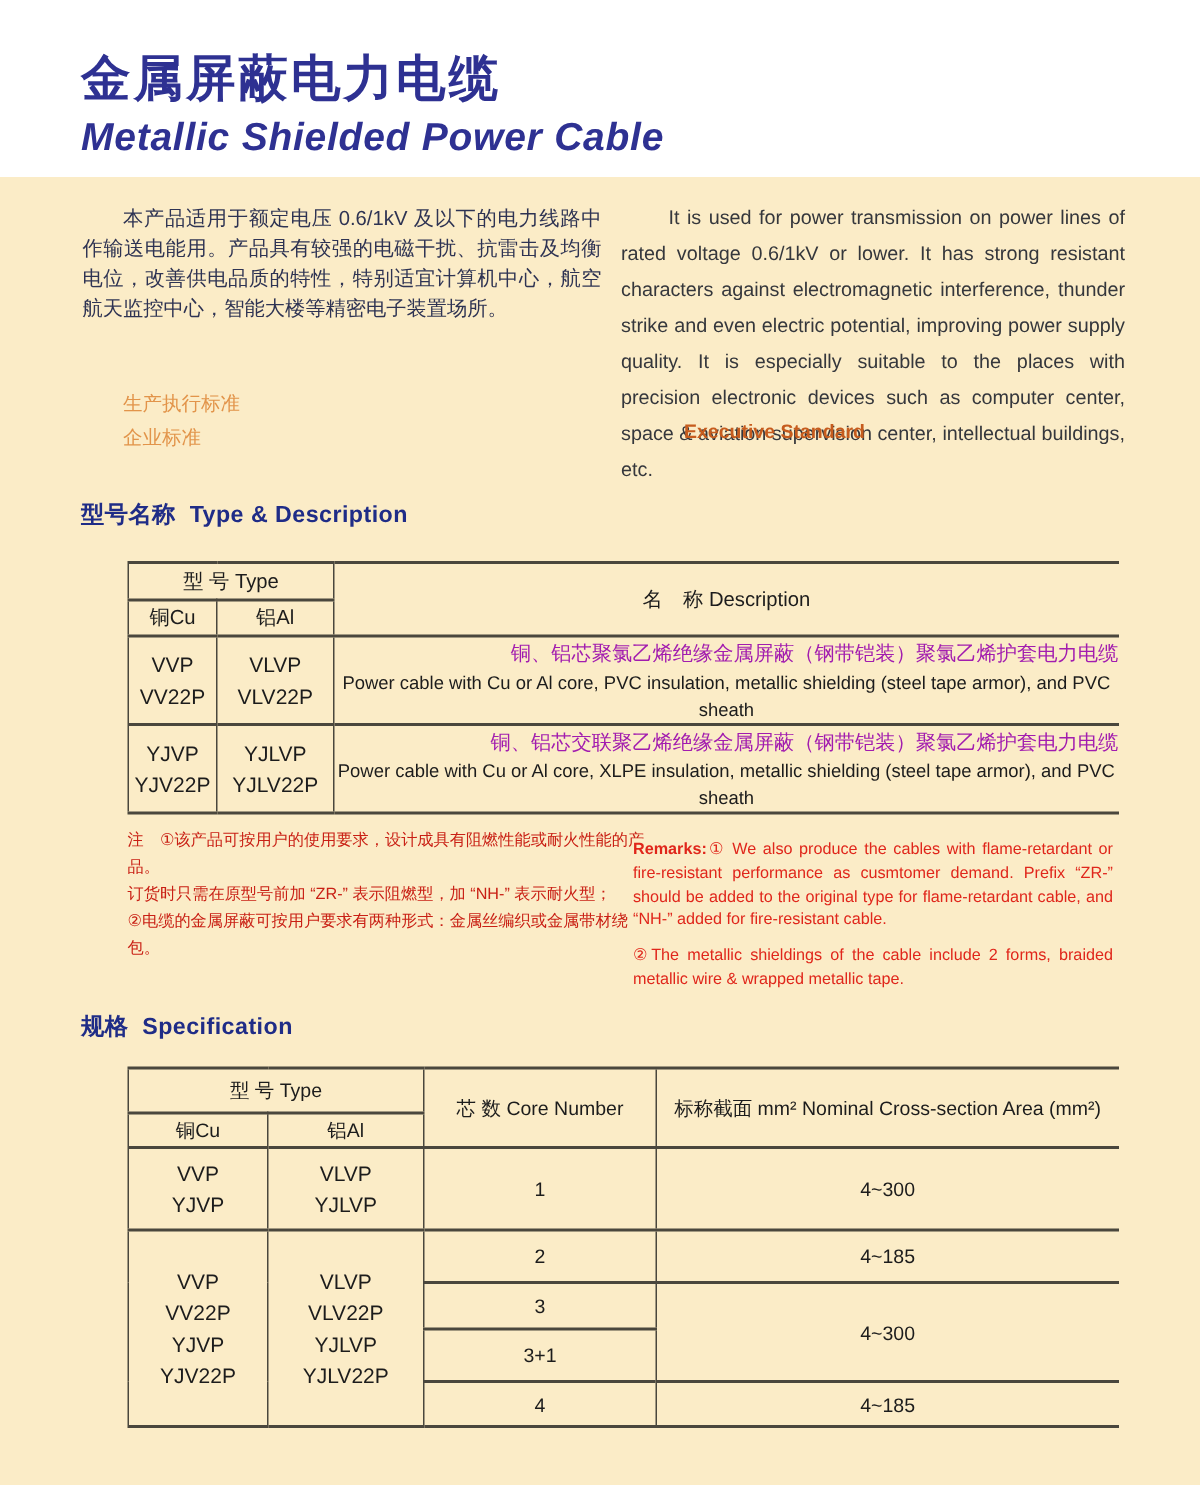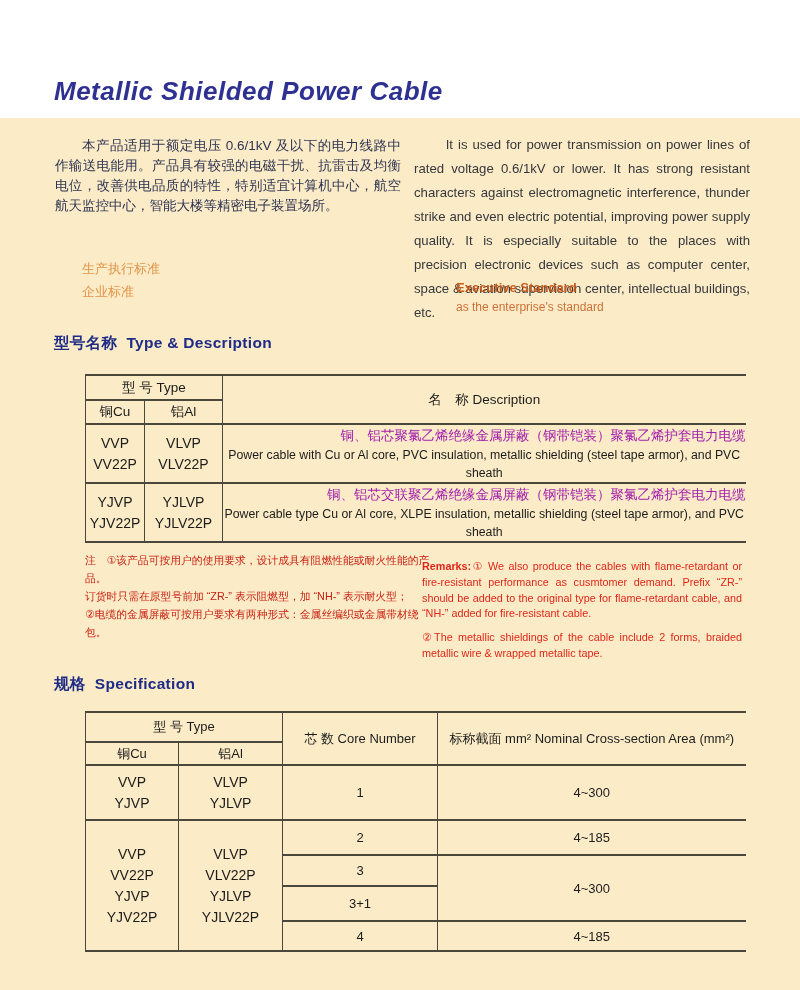--- a/index.html
+++ b/index.html
@@ -53,34 +53,34 @@
   .sh1 th,.sh2 th{font-size:13px;}
   .sr1{height:55px;}
   .g1{height:35px;} .g2{height:31px;} .g3{height:35px;} .g4{height:30px;}
   .num{font-size:13px;}
 </style>
 </head>
 <body>
 
 <div class="page">
 
+  <h1 class="title-zh">金属屏蔽电力电缆</h1>
   <h2 class="title-en">Metallic Shielded Power Cable</h2>
 
   <div class="band"></div>
 
   <p class="intro-zh">本产品适用于额定电压 0.6/1kV 及以下的电力线路中作输送电能用。产品具有较强的电磁干扰、抗雷击及均衡电位，改善供电品质的特性，特别适宜计算机中心，航空航天监控中心，智能大楼等精密电子装置场所。</p>
   <p class="intro-en">It is used for power transmission on power lines of rated voltage 0.6/1kV or lower. It has strong resistant characters against electromagnetic interference, thunder strike and even electric potential, improving power supply quality. It is especially suitable to the places with precision electronic devices such as computer center, space &amp; aviation supervision center, intellectual buildings, etc.</p>
 
   <div class="std-zh">
     <div>生产执行标准</div>
     <div>企业标准</div>
   </div>
   <div class="std-en">
     <div class="std-en-title">Executive Standard</div>
-    <div class="std-en-sub">as the enterprise's standard</div>
   </div>
 
   <h3 class="sec-heading h1pos"><span>型号名称</span>&nbsp;&nbsp;<span>Type &amp; Description</span></h3>
 
   <table class="tbl tbl-type">
     <colgroup>
         <col style="width:59px">
         <col style="width:78px">
         <col style="width:523px">
       </colgroup>
@@ -103,21 +103,21 @@
           <div class="desc-en">Power cable with Cu or Al core, PVC insulation, metallic shielding (steel tape armor), and PVC sheath</div>
         </td>
       </tr>
       <tr class="dr">
         <td class="stack">YJVP
 YJV22P</td>
         <td class="stack">YJLVP
 YJLV22P</td>
         <td class="desc no-r">
           <div class="desc-zh">铜、铝芯交联聚乙烯绝缘金属屏蔽（钢带铠装）聚氯乙烯护套电力电缆</div>
-          <div class="desc-en">Power cable type Cu or Al core, XLPE insulation, metallic shielding (steel tape armor), and PVC sheath</div>
+          <div class="desc-en">Power cable with Cu or Al core, XLPE insulation, metallic shielding (steel tape armor), and PVC sheath</div>
         </td>
       </tr>
     </tbody>
   </table>
 
   <div class="notes-zh">注　①该产品可按用户的使用要求，设计成具有阻燃性能或耐火性能的产品。
 订货时只需在原型号前加 “ZR-” 表示阻燃型，加 “NH-” 表示耐火型；
 ②电缆的金属屏蔽可按用户要求有两种形式：金属丝编织或金属带材绕包。</div>
   <div class="remarks-en">
     <p><b>Remarks:</b><span>① We also produce the cables with flame-retardant or fire-resistant performance as cusmtomer demand. Prefix “ZR-” should be added to the original type for flame-retardant cable, and “NH-” added for fire-resistant cable.</span></p>

